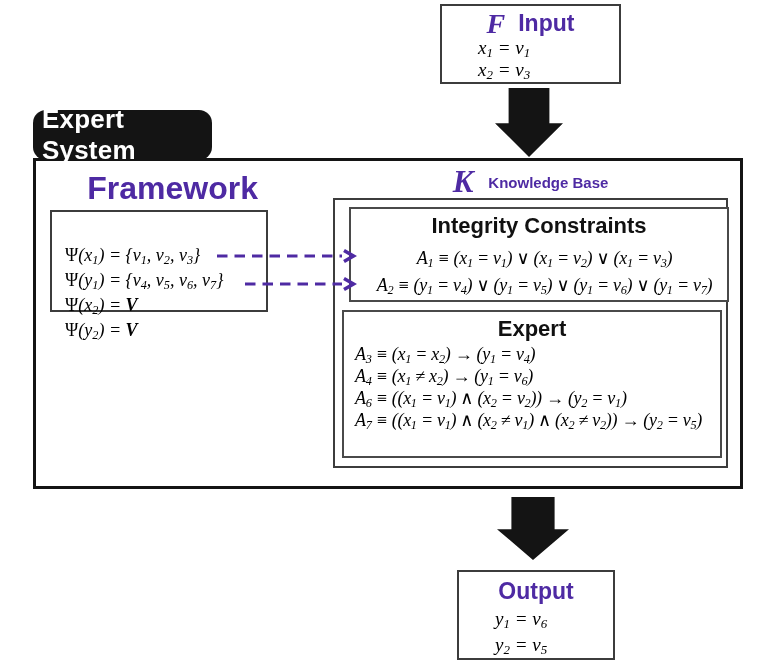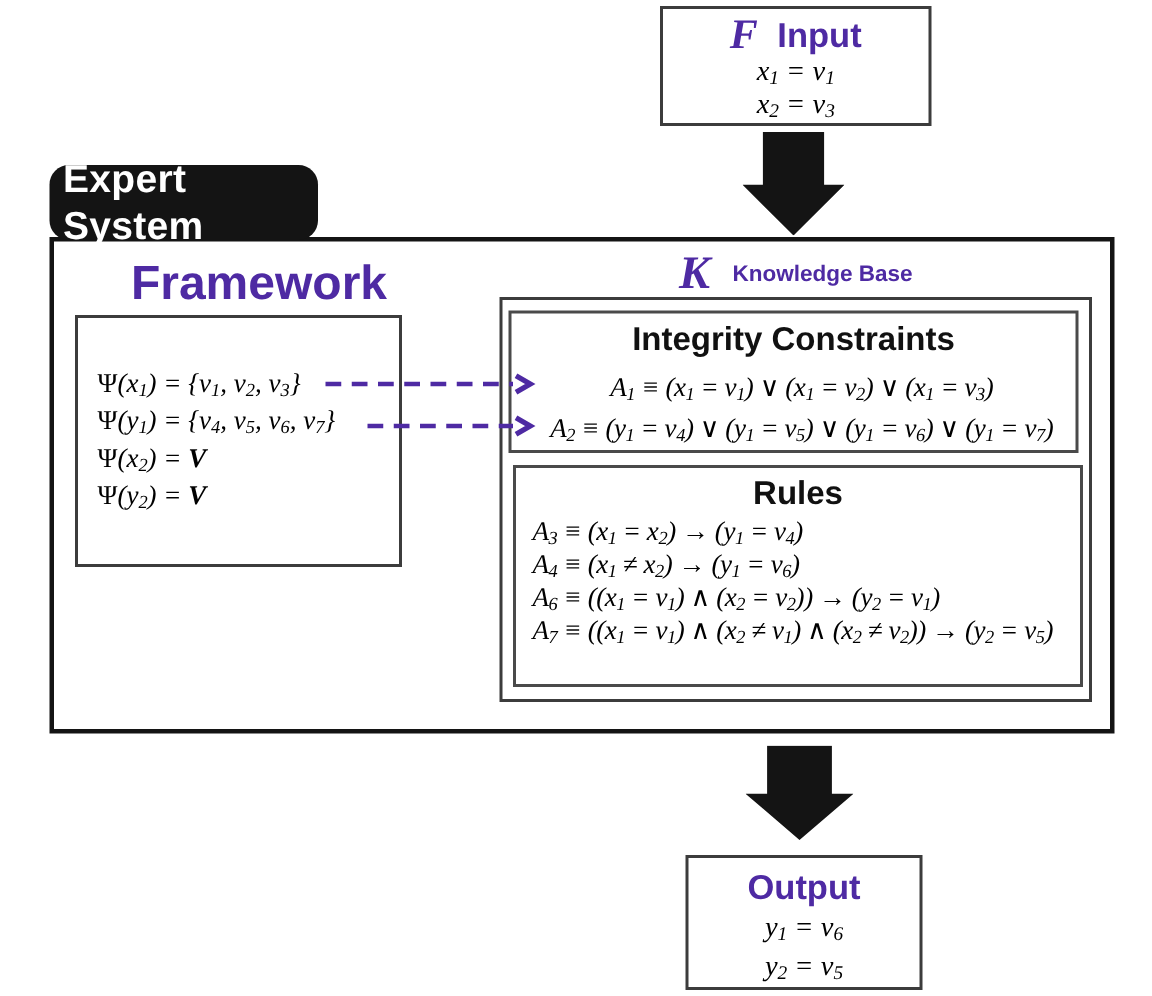--- a/index.html
+++ b/index.html
@@ -23,21 +23,21 @@
   }
 
   
   .io-box { border:2px solid #3c3c3c; }
   .input-box  { left:440px; top:4px;   width:181px; height:80px; }
   .output-box { left:457px; top:570px; width:158px; height:90px; }
   .io-header { display:flex; justify-content:center; align-items:center; gap:13px; padding-top:4px; height:27px; }
   .fsym { font-size:28px; }
   .io-title { font-size:23px; font-weight:bold; color:var(--purple); }
   .out-title { text-align:center; padding-top:7px; line-height:25px; }
-  .io-line { text-align:center; font-size:19px; line-height:22px; }
+  .io-line { font-size:19px; line-height:22px;margin-left:36px; }
   .out-line { line-height:26px; }
   .out-lines { margin-top:2px; }
 
   
   .down-arrow {
     position:absolute; background:var(--ink);
     clip-path:polygon(20% 0, 80% 0, 80% 51%, 100% 51%, 50% 100%, 0 51%, 20% 51%);
   }
   .arrow1 { left:495px; top:88px;  width:68px; height:69px; }
   .arrow2 { left:497px; top:497px; width:72px; height:63px; }
@@ -48,32 +48,32 @@
     background:var(--ink); color:#fff; font-weight:bold; font-size:26px;
     display:flex; align-items:center; padding-left:9px; box-sizing:border-box;
     letter-spacing:0.2px; z-index:2;border-radius:13px;
   }
   .big-box { left:33px; top:158px; width:710px; height:331px; border:3px solid var(--ink); }
 
   .fw-label {
     position:absolute; left:22px; top:13px; width:200px; height:28px;
     text-align:right; color:var(--purple); font-weight:bold; font-size:32px; line-height:28px;
   }
-  .fw-box { left:14px; top:49px; width:218px; height:168px; border:2px solid #3c3c3c; padding:31px 0 0 13px; }
+  .fw-box { left:14px; top:49px; width:218px; height:102px; border:2px solid #3c3c3c; padding:31px 0 0 13px; }
   .fw-line { font-size:18px; line-height:25px; }
 
   .kb-header {
     position:absolute; left:297px; top:5px; width:395px; height:32px;
     display:flex; justify-content:center; align-items:center; gap:15px;
   }
   .ksym { font-size:31px; }
   .kb-title { font-size:15px; font-weight:bold; color:var(--purple); }
 
   .kb-outer { left:297px; top:37px; width:395px; height:270px; border:2px solid #3c3c3c; }
-  .ic-box    { left:4px; top:7px;   width:380px; height:95px;  border:2px solid #4a4a4a; padding-top:4px; }
+  .ic-box    { left:14px; top:7px;   width:380px; height:95px;  border:2px solid #4a4a4a; padding-top:4px; }
   .rules-box { left:7px; top:110px; width:380px; height:148px; border:2px solid #4a4a4a; padding-top:4px; }
   .section-title { text-align:center; font-weight:bold; font-size:22px; color:#111; line-height:26px; }
   .ic-lines    { margin-top:6px; padding-left:11px; }
   .ic-line     { font-size:18px; line-height:27px; letter-spacing:-0.3px;text-align:center; }
   .rules-lines { margin-top:1px; padding-left:11px; }
   .rule-line   { font-size:18px; line-height:22px; letter-spacing:-0.3px; }
 
   
   .dash { position:absolute; color:var(--purple); }
   .dash1 { left:180px; top:87px; }
@@ -117,21 +117,21 @@
 
       <div class="box ic-box">
         <div class="section-title">Integrity Constraints</div>
         <div class="ic-lines">
           <div class="math ic-line">A<sub>1</sub> ≡ (x<sub>1</sub> = v<sub>1</sub>) ∨ (x<sub>1</sub> = v<sub>2</sub>) ∨ (x<sub>1</sub> = v<sub>3</sub>)</div>
           <div class="math ic-line">A<sub>2</sub> ≡ (y<sub>1</sub> = v<sub>4</sub>) ∨ (y<sub>1</sub> = v<sub>5</sub>) ∨ (y<sub>1</sub> = v<sub>6</sub>) ∨ (y<sub>1</sub> = v<sub>7</sub>)</div>
         </div>
       </div>
 
       <div class="box rules-box">
-        <div class="section-title">Rules</div>
+        <div class="section-title">Expert</div>
         <div class="rules-lines">
           <div class="math rule-line">A<sub>3</sub> ≡ (x<sub>1</sub> = x<sub>2</sub>) → (y<sub>1</sub> = v<sub>4</sub>)</div>
           <div class="math rule-line">A<sub>4</sub> ≡ (x<sub>1</sub> ≠ x<sub>2</sub>) → (y<sub>1</sub> = v<sub>6</sub>)</div>
           <div class="math rule-line">A<sub>6</sub> ≡ ((x<sub>1</sub> = v<sub>1</sub>) ∧ (x<sub>2</sub> = v<sub>2</sub>)) → (y<sub>2</sub> = v<sub>1</sub>)</div>
           <div class="math rule-line">A<sub>7</sub> ≡ ((x<sub>1</sub> = v<sub>1</sub>) ∧ (x<sub>2</sub> ≠ v<sub>1</sub>) ∧ (x<sub>2</sub> ≠ v<sub>2</sub>)) → (y<sub>2</sub> = v<sub>5</sub>)</div>
         </div>
       </div>
 
     </div>
 

